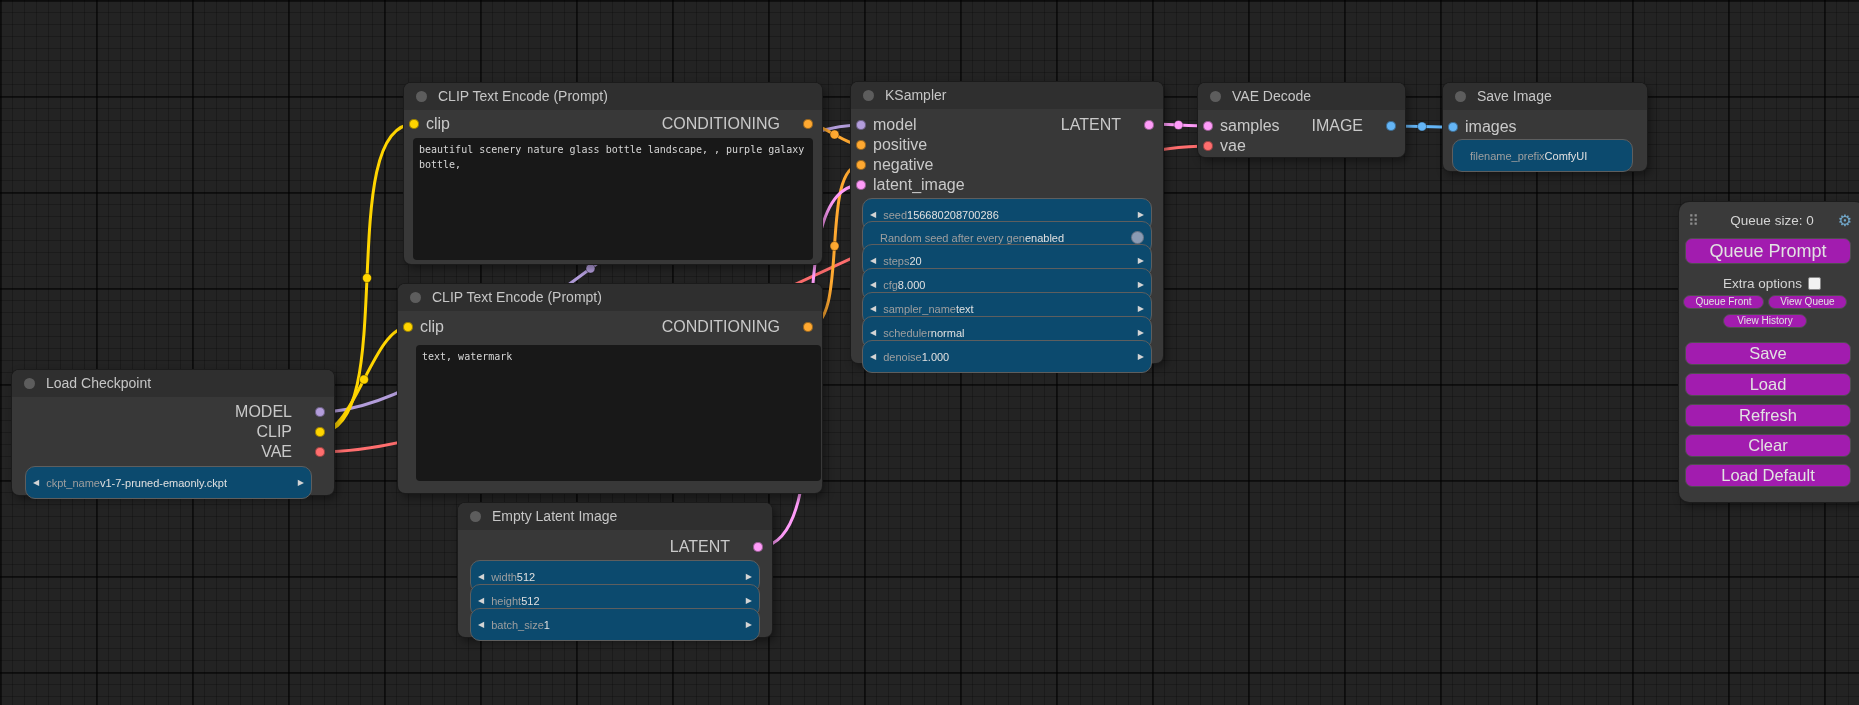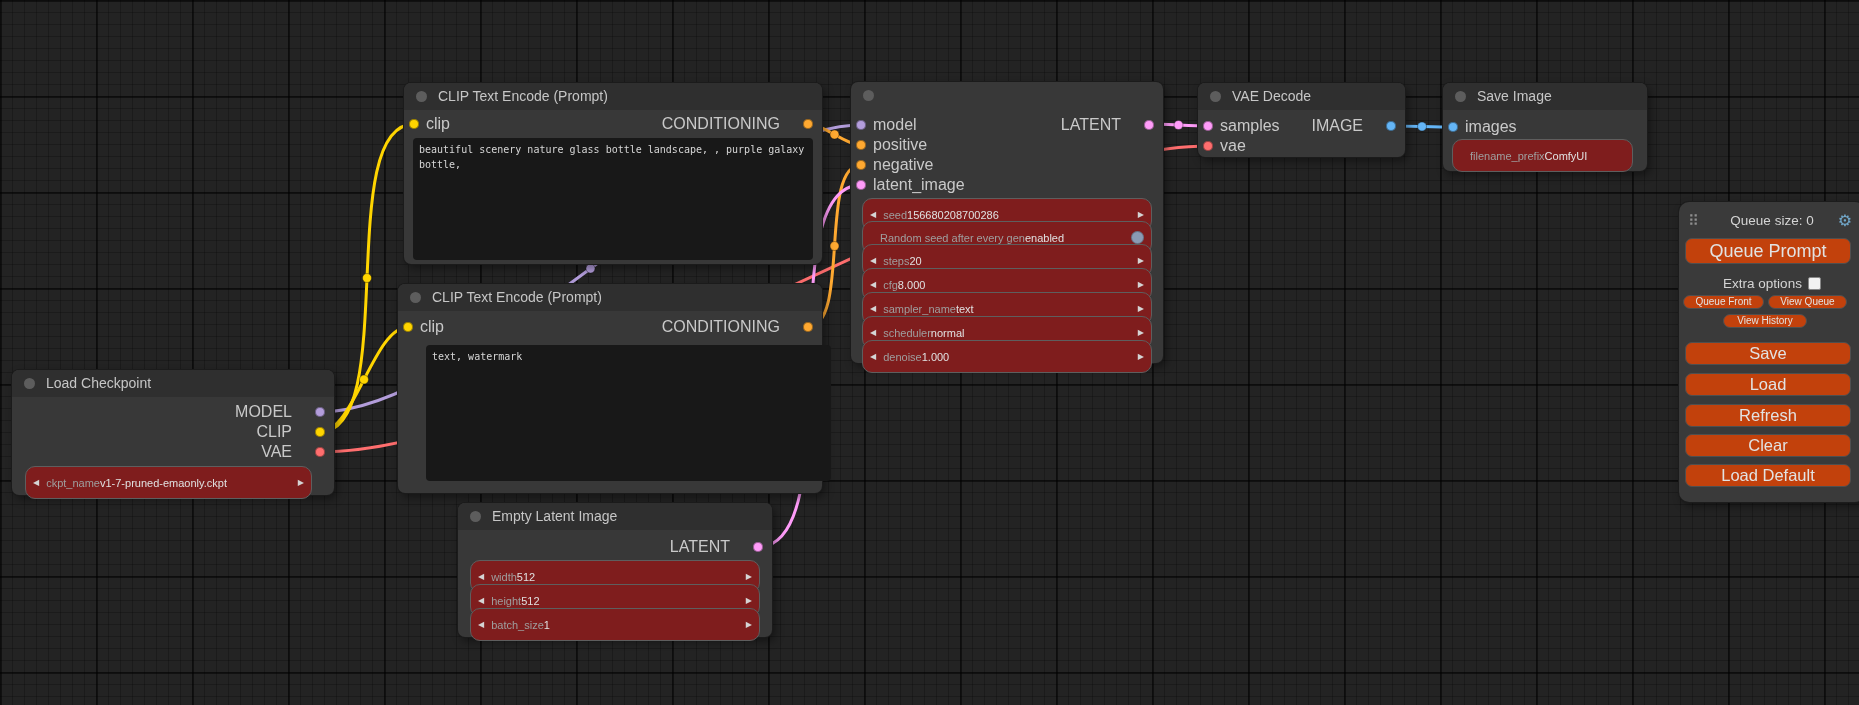--- a/index.html
+++ b/index.html
@@ -31,40 +31,40 @@
   .pdot.in{left:5px}
   .pdot.out{right:9px}
   .plabel{position:absolute;left:22px;white-space:nowrap}
   .plabel.out{left:auto;right:42px}
   .ta{
     position:absolute;background:#181818;border-radius:4px;color:#d6d6d6;
     font-family:"DejaVu Sans Mono",monospace;font-size:10px;line-height:15px;
     padding:4px 6px;box-sizing:border-box;white-space:pre-wrap;word-break:break-word;overflow:hidden;
   }
   .widget{
-    position:absolute;height:33px;background:#7f1d1d;border:1px solid #5e5e5e;border-radius:10px;
+    position:absolute;height:33px;background:#0c4a6e;border:1px solid #5e5e5e;border-radius:10px;
     display:flex;align-items:center;padding:12px 7px;box-sizing:border-box;font-size:11px;white-space:nowrap;overflow:hidden;
   }
   .warrow{color:#d4d4d4;font-size:8px;line-height:1;flex:0 0 auto}
   .wlabel{color:#9f9f9f;margin-left:7px;flex:0 0 auto}
   .wlabel.noarrow{margin-left:10px}
   .wvalue{flex:1 1 auto;text-align:left;color:#e0e0e0;margin-right:9px}
   .wvalue.tight{margin-right:18px}
   .toggle-dot{width:13px;height:13px;border-radius:50%;background:#8a9bb4;flex:0 0 auto;box-shadow:inset 0 0 0 1px rgba(0,0,0,.25)}
   
   .qpanel{
     position:absolute;left:1679px;top:202px;width:186px;height:300px;z-index:3;
     background:#3a3a3a;border-radius:10px;box-shadow:0 0 0 1px #1c1c1c, 3px 4px 10px rgba(0,0,0,.45);
   }
   .qheader{position:absolute;left:0;top:8px;right:0;height:22px}
   .qdrag{position:absolute;left:9px;top:2px;font-size:15px;color:#8f8f8f;line-height:18px}
   .qsize{position:absolute;left:0;right:0;text-align:center;font-size:13.5px;color:#d4d4d4;line-height:22px}
   .qgear{position:absolute;right:13px;top:1px;font-size:16px;color:#71a7c9;line-height:20px}
   .qbtn{
-    position:absolute;left:6px;width:166px;background:#c2410c;border:1px solid #4f4f4f;border-radius:7px;
+    position:absolute;left:6px;width:166px;background:#a21caf;border:1px solid #4f4f4f;border-radius:7px;
     color:#e2e2e2;text-align:center;box-sizing:border-box;cursor:pointer;
   }
   .qbtn.prompt{top:36px;height:26px;font-size:18px;line-height:24px}
   .qbtn.big{height:23px;font-size:16.5px;line-height:21px}
   .qbtn.small{height:14px;font-size:10px;line-height:12px;border-radius:8px;width:auto}
   .extra-row{position:absolute;left:0;right:0;top:74px;height:15px;display:flex;justify-content:center;align-items:center;gap:6px;
     font-size:13.5px;color:#d4d4d4}
   .checkbox{width:13px;height:13px;background:#f2f2f2;border:1px solid #888;border-radius:2px;box-sizing:border-box}
 </style>
 </head>
@@ -128,21 +128,21 @@
 
 <div class="node" style="left:398px;top:284px;width:424px;height:209px">
   <div class="ntitle">CLIP Text Encode (Prompt)</div>
   <span class="tdot"></span>
   <div class="prow" style="top:33px">
     <span class="pdot in" style="background: rgb(255, 213, 0);"></span>
     <span class="plabel">clip</span>
     <span class="plabel out">CONDITIONING</span>
     <span class="pdot out" style="background: rgb(255, 169, 49);"></span>
   </div>
-  <div class="ta" style="left:28px;top:61px;width:405px;height:136px">text, watermark</div>
+  <div class="ta" style="left:18px;top:61px;width:405px;height:136px">text, watermark</div>
 </div>
 
 <div class="node" style="left:458px;top:503px;width:314px;height:134px">
   <div class="ntitle">Empty Latent Image</div>
   <span class="tdot"></span>
   <div class="prow" style="top:34px">
     <span class="plabel out">LATENT</span>
     <span class="pdot out" style="background: rgb(255, 156, 249);"></span>
   </div>
   <div class="widget" style="top:57px;left:12px;right:12px">
@@ -159,20 +159,21 @@
   </div>
   <div class="widget" style="top:105px;left:12px;right:12px">
     <span class="warrow">◀</span>
     <span class="wlabel">batch_size</span>
     <span class="wvalue">1</span>
     <span class="warrow">▶</span>
   </div>
 </div>
 
 <div class="node" style="left:851px;top:82px;width:312px;height:281px">
+  <div class="ntitle">KSampler</div>
   <span class="tdot"></span>
   <div class="prow" style="top:33px">
     <span class="pdot in" style="background: rgb(179, 157, 219);"></span>
     <span class="plabel">model</span>
     <span class="plabel out">LATENT</span>
     <span class="pdot out" style="background: rgb(255, 156, 249);"></span>
   </div>
   <div class="prow" style="top:53px">
     <span class="pdot in" style="background: rgb(255, 169, 49);"></span>
     <span class="plabel">positive</span>

